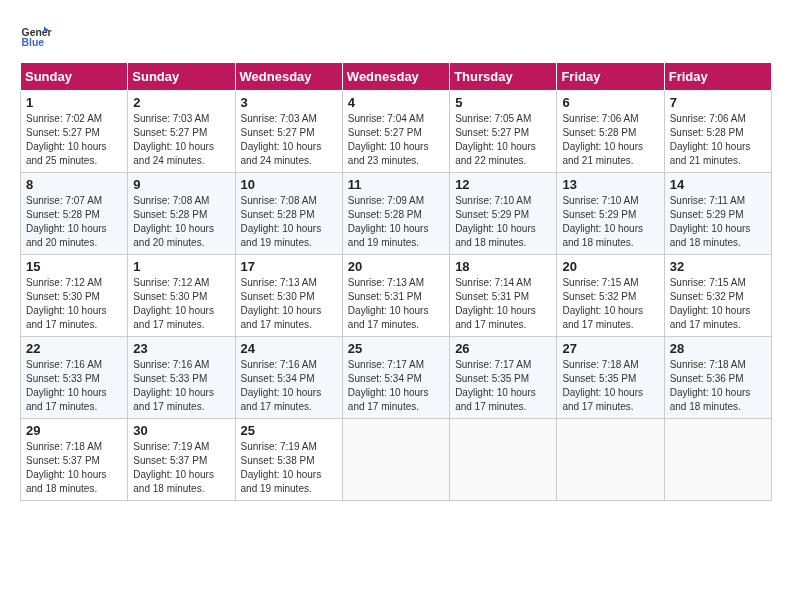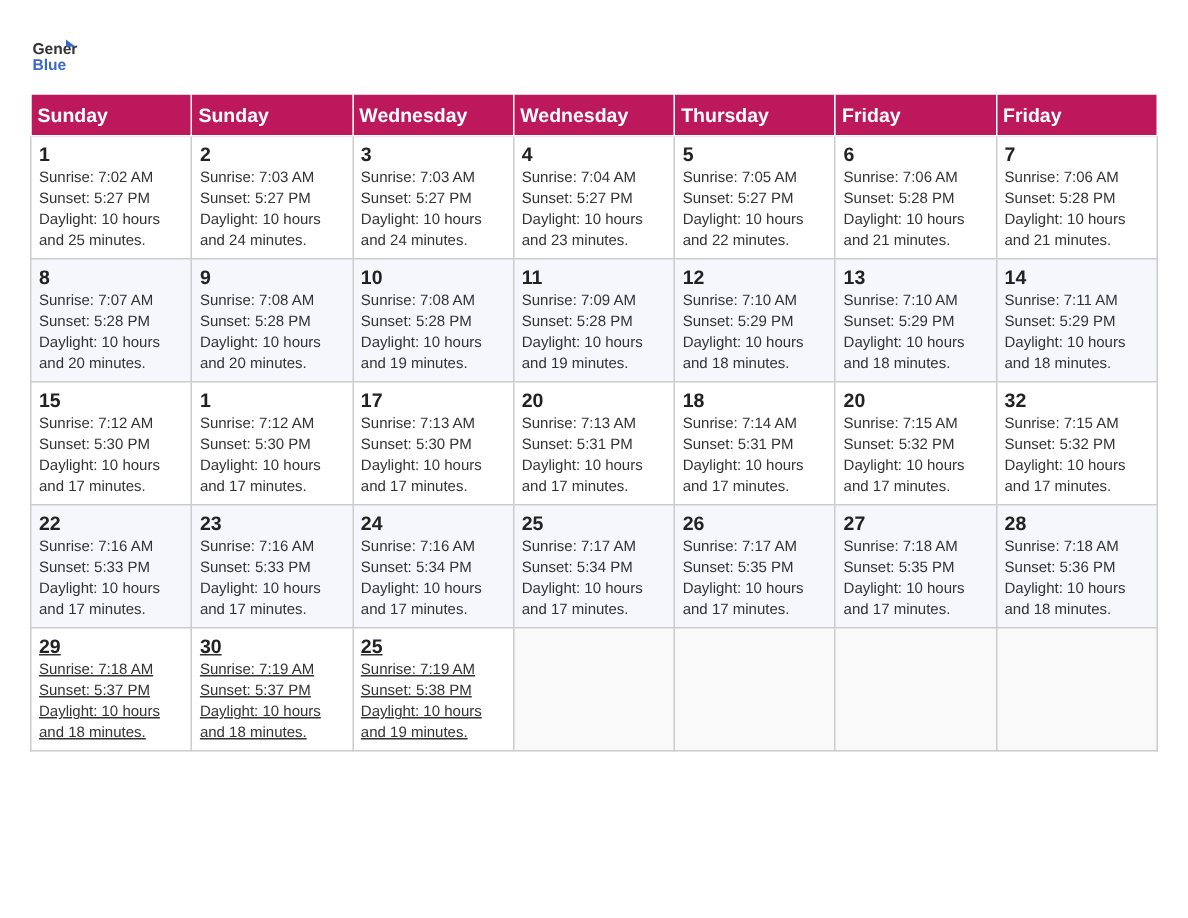--- a/index.html
+++ b/index.html
@@ -73,21 +73,20 @@
     .day-info {
       font-size: 10px;
       line-height: 1.4;
       color: #333;
     }
     .empty-cell {
       background: #f9f9f9 !important;
     }
     tbody tr:last-child td {
       height: 70px;
-      text-decoration: underline;
     }
   </style>
 </head>
 <body>
 
 <div class="header-section">
   <div class="logo">
     <svg class="logo-icon" viewBox="0 0 40 40">
       <text x="2" y="20" font-size="13" font-weight="bold" fill="#333">General</text>
       <text x="2" y="33" font-size="13" font-weight="bold" fill="#3a6bc4">Blue</text>

